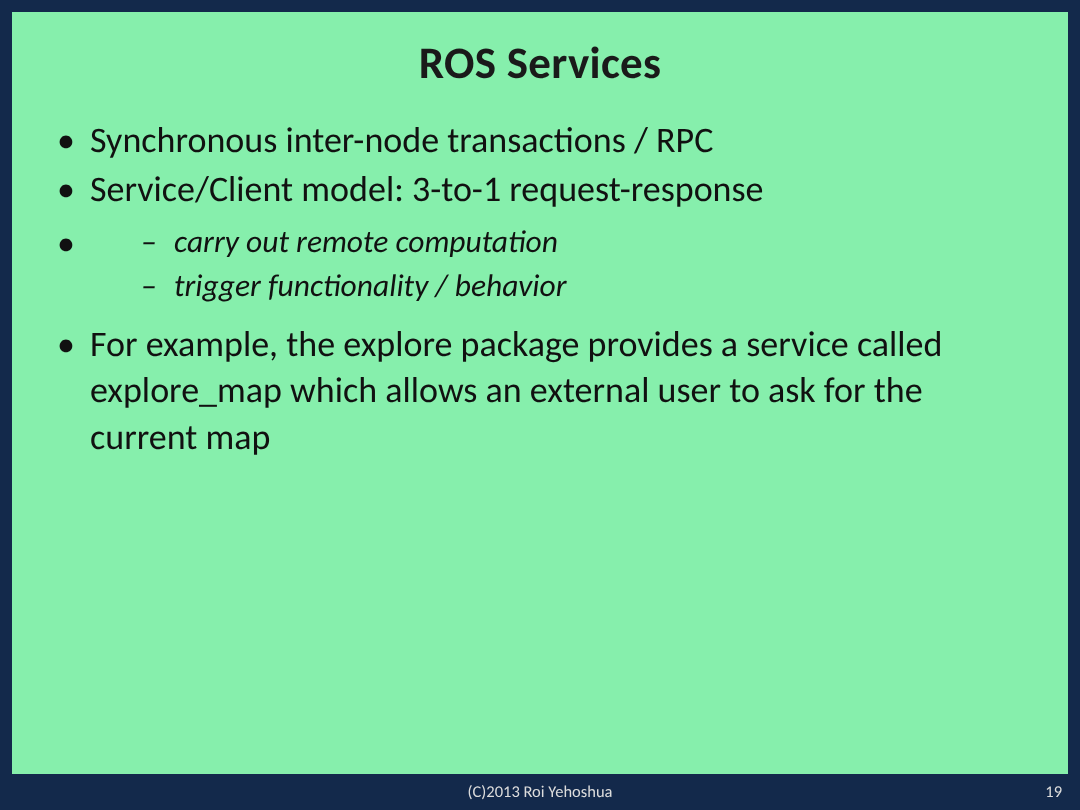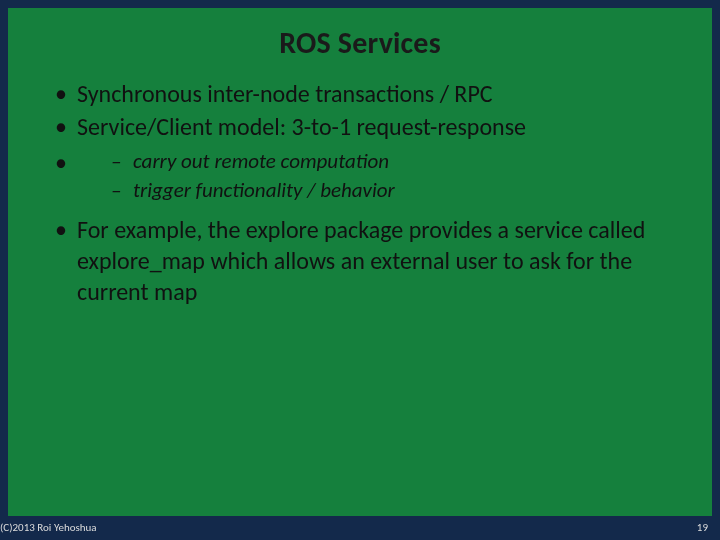--- a/index.html
+++ b/index.html
@@ -17,35 +17,35 @@
     background: #13294b;
     position: relative;
     box-sizing: border-box;
   }
   .slide-inner {
     position: absolute;
     top: 8px;
     left: 8px;
     right: 8px;
     bottom: 24px;
-    background: #15803d;
+    background: #86efac;
     box-sizing: border-box;
     padding: 12px 28px 12px 28px;
   }
   .title {
     text-align: center;
     font-size: 30px;
     font-weight: 700;
     color: #1a1a1a;
     margin: 4px 0 18px 0;
     letter-spacing: 0.2px;
   }
   ul.level1 {
     list-style: none;
-    margin: 17px;
+    margin: 0;
     padding: 0;
   }
   ul.level1 > li {
     position: relative;
     padding-left: 24px;
     font-size: 24px;
     color: #111;
     line-height: 1.28;
     margin: 0 0 2px 0;
   }
@@ -85,20 +85,21 @@
     left: 0;
     right: 0;
     height: 20px;
     color: #dcdcdc;
     font-size: 11px;
   }
   .footer-center {
     position: absolute;
     left: 0;
     right: 0;
+    text-align: center;
     top: 3px;
   }
   .footer-right {
     position: absolute;
     right: 12px;
     top: 3px;
   }
 </style>
 </head>
 <body>

